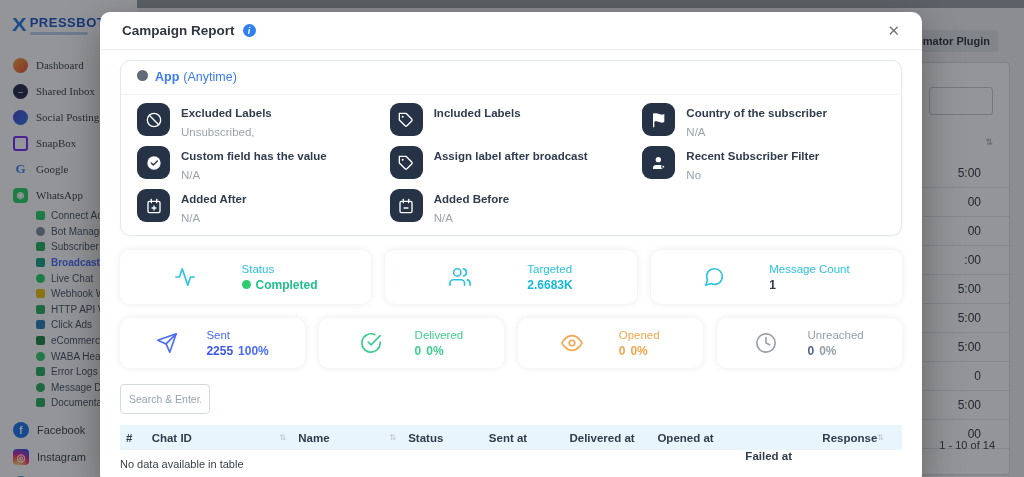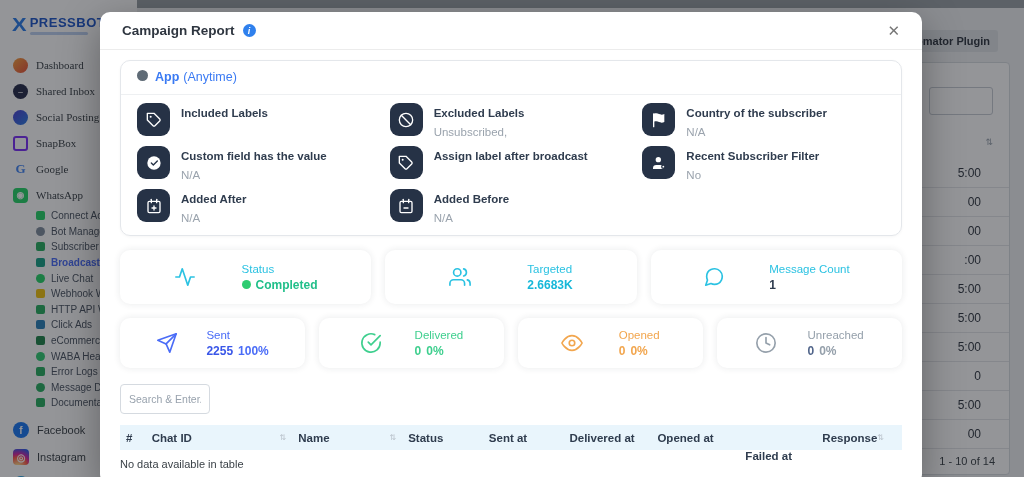--- a/index.html
+++ b/index.html
@@ -32,21 +32,21 @@
   .bot-ic { width:16px; height:16px; border-radius:50%; flex:none; display:flex; align-items:center; justify-content:center; color:#fff; font-size:10px; font-weight:bold; }
   .ic-fb { background:#1877f2; }
   .ic-ig { background:radial-gradient(circle at 30% 110%,#fdf497,#fd5949 45%,#d6249f 60%,#285AEB 90%); border-radius:4px; }
   .ic-tg { background:#2aa3e0; font-size:8px; }
   .plugin-btn { position:absolute; left:840px; top:30px; width:158px; height:22px; background:#dfe2e6; border-radius:3px; display:flex; align-items:center; justify-content:flex-end; padding-right:8px; font-size:11px; font-weight:bold; color:#2f3640; }
   .bg-card { position:absolute; left:700px; top:62px; width:310px; height:413px; background:#fff; border:1px solid #d8dce1; border-radius:4px; }
   .bg-input { position:absolute; left:228px; top:24px; width:64px; height:28px; border:1px solid #c7ccd4; border-radius:3px; background:#fff; }
   .bg-sort { position:absolute; right:16px; top:74px; color:#98a2ad; font-size:9px; }
   .bg-rows { position:absolute; left:0; right:0; top:96px; }
   .bg-row { height:29px; border-bottom:1px solid #e3e6ea; display:flex; align-items:center; justify-content:flex-end; padding-right:28px; font-size:12px; color:#2f3640; }
-  .bg-pagination { position:absolute; right:14px; top:392px; font-size:11px; color:#3b4248; }
+  .bg-pagination { position:absolute; right:14px; top:376px; font-size:11px; color:#3b4248; }
   
   .overlay { position:absolute; inset:0; background:rgba(18,21,26,.45); z-index:5; }
   .modal { position:absolute; left:100px; top:12px; width:822px; height:472px; background:#fff; border-radius:10px; z-index:10; box-shadow:0 12px 40px rgba(0,0,0,.35); }
   .modal-header { height:38px; display:flex; align-items:center; padding:0 22px; border-bottom:1px solid #ececec; }
   .modal-title { font-size:13.5px; font-weight:bold; color:#2f3640; }
   .info-icon { width:13px; height:13px; border-radius:50%; background:#2f80ed; color:#fff; font-size:9px; font-style:italic; font-weight:bold; display:flex; align-items:center; justify-content:center; margin-left:8px; }
   .close-btn { margin-left:auto; font-size:15px; color:#777; cursor:pointer; }
   .modal-body { padding:10px 20px 0; }
   .panel { border:1px solid #e4e7eb; border-radius:10px; box-shadow:0 1px 3px rgba(0,0,0,.04); }
   .panel-head { display:flex; align-items:flex-start; gap:7px; padding:9px 16px; border-bottom:1px solid #eef0f2; height:34px; }
@@ -245,35 +245,35 @@
       <div class="panel-head">
         <span class="panel-bullet"></span>
         <span class="panel-title"><b>App</b><span>(Anytime)</span></span>
       </div>
       <div class="details-grid">
 
 
         <div class="detail-item">
           <span class="detail-tile">
             <svg viewBox="0 0 24 24">
+                <circle cx="12" cy="12" r="10"></circle>
+                <line x1="4.93" y1="4.93" x2="19.07" y2="19.07"></line>
+              </svg>
+          </span>
+          <span><span class="detail-title">Excluded Labels</span><br><span class="detail-value">Unsubscribed,</span></span>
+        </div>
+
+        <div class="detail-item">
+          <span class="detail-tile">
+            <svg viewBox="0 0 24 24">
                 <path d="M20.59 13.41l-7.17 7.17a2 2 0 0 1-2.83 0L2 12V2h10l8.59 8.59a2 2 0 0 1 0 2.83z"></path>
                 <circle cx="7" cy="7" r="1.5" fill="#fff" stroke="none"></circle>
               </svg>
           </span>
           <span><span class="detail-title">Included Labels</span><br><span class="detail-value"></span></span>
-        </div>
-
-        <div class="detail-item">
-          <span class="detail-tile">
-            <svg viewBox="0 0 24 24">
-                <circle cx="12" cy="12" r="10"></circle>
-                <line x1="4.93" y1="4.93" x2="19.07" y2="19.07"></line>
-              </svg>
-          </span>
-          <span><span class="detail-title">Excluded Labels</span><br><span class="detail-value">Unsubscribed,</span></span>
         </div>
 
         <div class="detail-item">
           <span class="detail-tile">
             <svg viewBox="0 0 24 24">
                 <path d="M4 15s1-1 4-1 5 2 8 2 4-1 4-1V3s-1 1-4 1-5-2-8-2-4 1-4 1z" fill="#fff" stroke="none"></path>
                 <line x1="4" y1="22" x2="4" y2="3"></line>
               </svg>
           </span>
           <span><span class="detail-title">Country of the subscriber</span><br><span class="detail-value">N/A</span></span>

